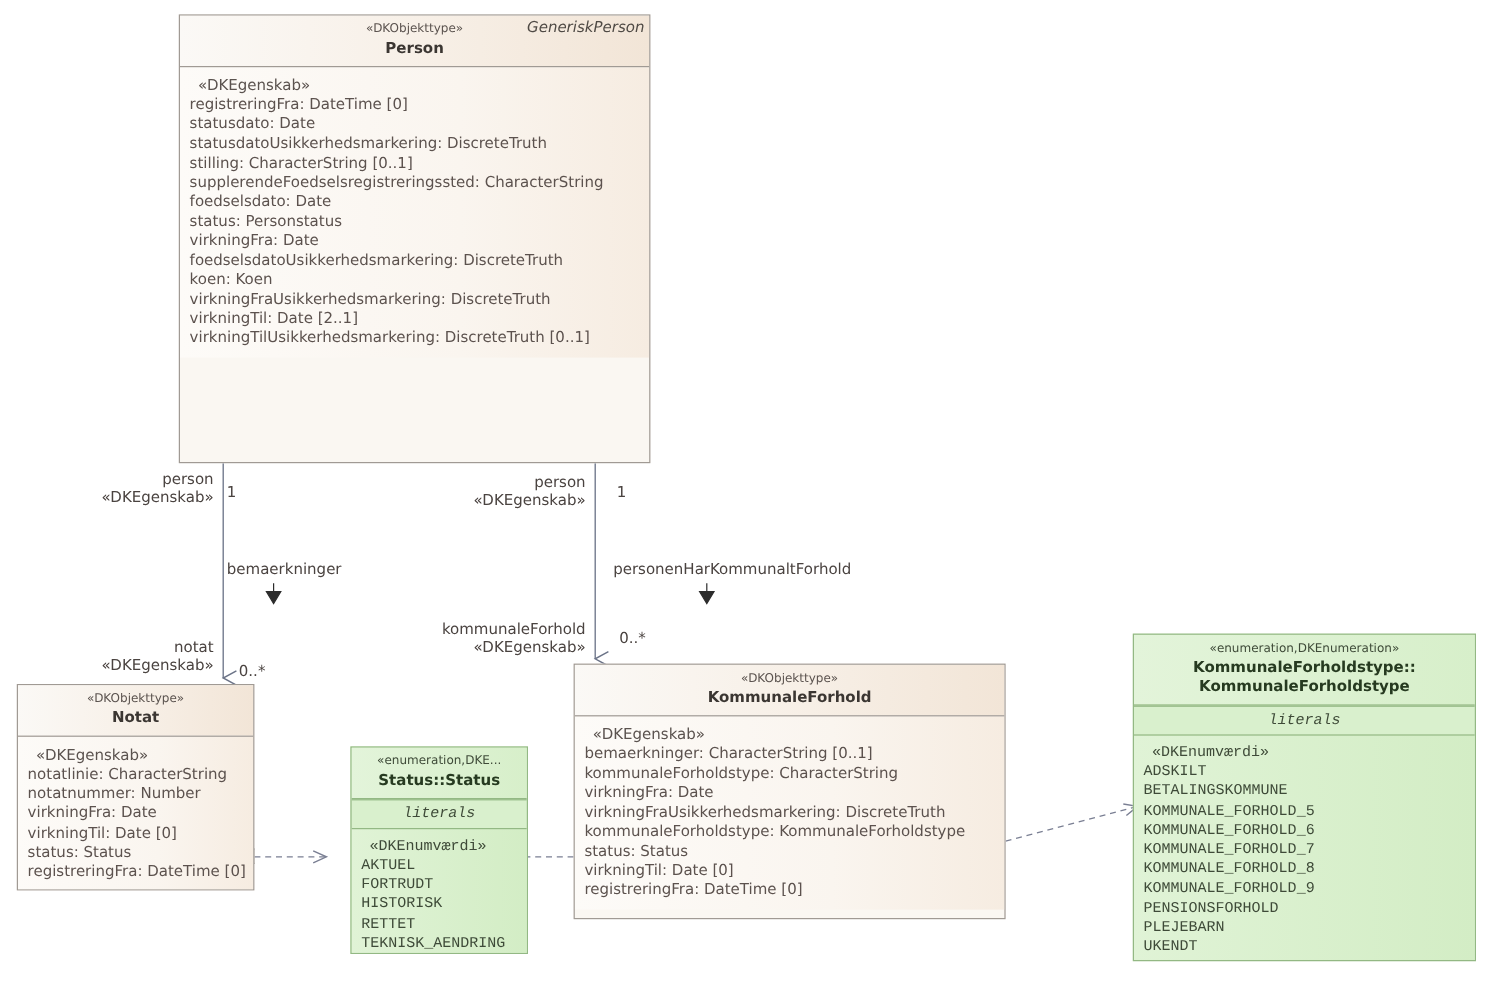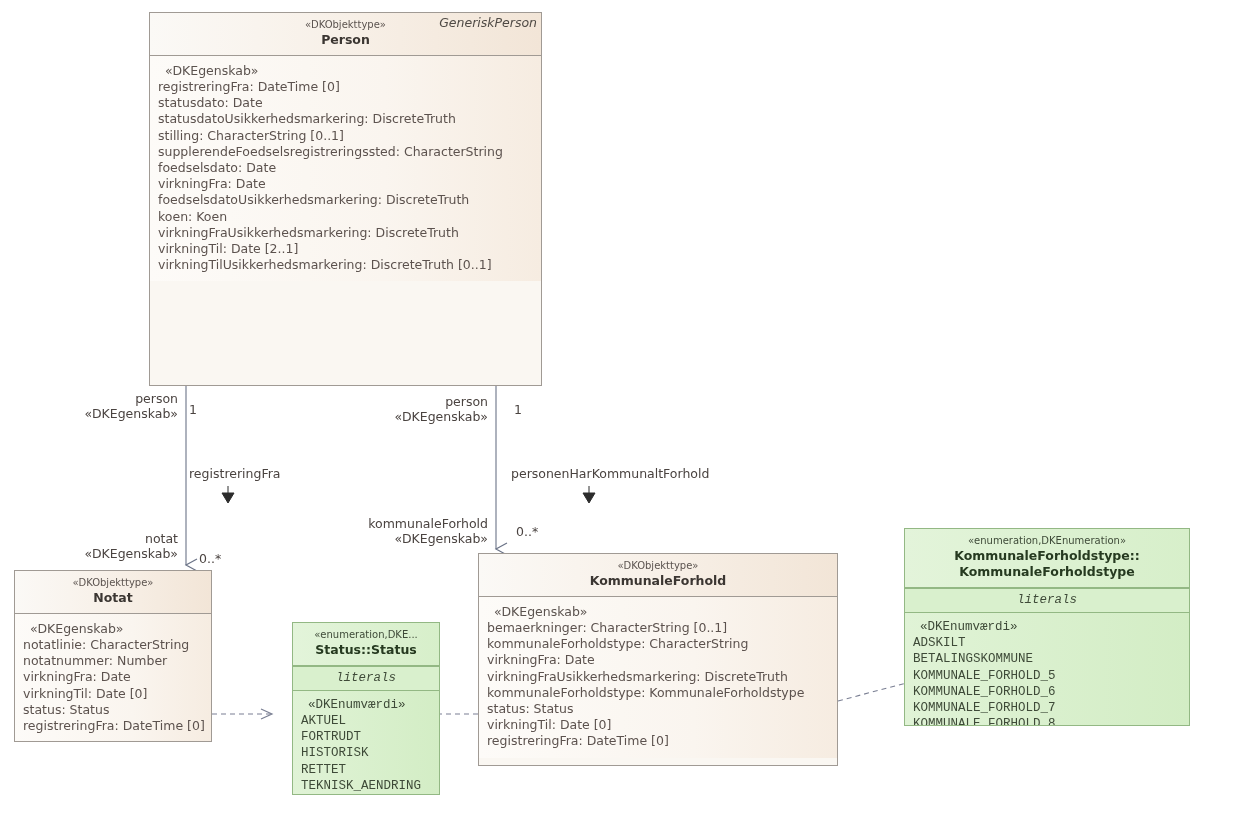--- a/index.html
+++ b/index.html
@@ -194,20 +194,21 @@
       <span class="cname">Person</span>
     </div>
     <div class="body">
       <div class="attr ster">«DKEgenskab»</div>
       <div class="attr">registreringFra: DateTime [0]</div>
       <div class="attr">statusdato: Date</div>
       <div class="attr">statusdatoUsikkerhedsmarkering: DiscreteTruth</div>
       <div class="attr">stilling: CharacterString [0..1]</div>
       <div class="attr">supplerendeFoedselsregistreringssted: CharacterString</div>
       <div class="attr">foedselsdato: Date</div>
+      <div class="attr">status: Personstatus</div>
       <div class="attr">virkningFra: Date</div>
       <div class="attr">foedselsdatoUsikkerhedsmarkering: DiscreteTruth</div>
       <div class="attr">koen: Koen</div>
       <div class="attr">virkningFraUsikkerhedsmarkering: DiscreteTruth</div>
       <div class="attr">virkningTil: Date [2..1]</div>
       <div class="attr">virkningTilUsikkerhedsmarkering: DiscreteTruth [0..1]</div>
     </div>
   </div>
 
   <div class="uml obj" style="left:14px; top:570px; width:198px; height:172px;">
@@ -253,21 +254,21 @@
     <div class="body sep" style="padding-top:6px;">
       <div class="attr ster">«DKEnumværdi»</div>
       <div class="attr">AKTUEL</div>
       <div class="attr">FORTRUDT</div>
       <div class="attr">HISTORISK</div>
       <div class="attr">RETTET</div>
       <div class="attr">TEKNISK_AENDRING</div>
     </div>
   </div>
 
-  <div class="uml enumb" style="left:904px; top:528px; width:286px; height:198px;">
+  <div class="uml enumb" style="left:944px; top:528px; width:286px; height:273px;">
     <div class="head">
       <span class="stereo">«enumeration,DKEnumeration»</span>
       <span class="cname">KommunaleForholdstype::</span>
       <span class="cname">KommunaleForholdstype</span>
     </div>
     <div class="lit-title sep">literals</div>
     <div class="body sep" style="padding-top:6px;">
       <div class="attr ster">«DKEnumværdi»</div>
       <div class="attr">ADSKILT</div>
       <div class="attr">BETALINGSKOMMUNE</div>
@@ -280,21 +281,21 @@
       <div class="attr">PLEJEBARN</div>
       <div class="attr">UKENDT</div>
     </div>
   </div>
 
   <div class="lbl right" style="left:0px; top:391px; width:178px;">
     <div>person</div>
     <div>«DKEgenskab»</div>
   </div>
   <div class="lbl" style="left:189px; top:402px;">1</div>
-  <div class="lbl" style="left:189px; top:466px;">registreringFra</div>
+  <div class="lbl" style="left:189px; top:466px;">bemaerkninger</div>
   <div class="lbl right" style="left:0px; top:531px; width:178px;">
     <div>notat</div>
     <div>«DKEgenskab»</div>
   </div>
   <div class="lbl" style="left:199px; top:551px;">0..*</div>
 
   <div class="lbl right" style="left:310px; top:394px; width:178px;">
     <div>person</div>
     <div>«DKEgenskab»</div>
   </div>

